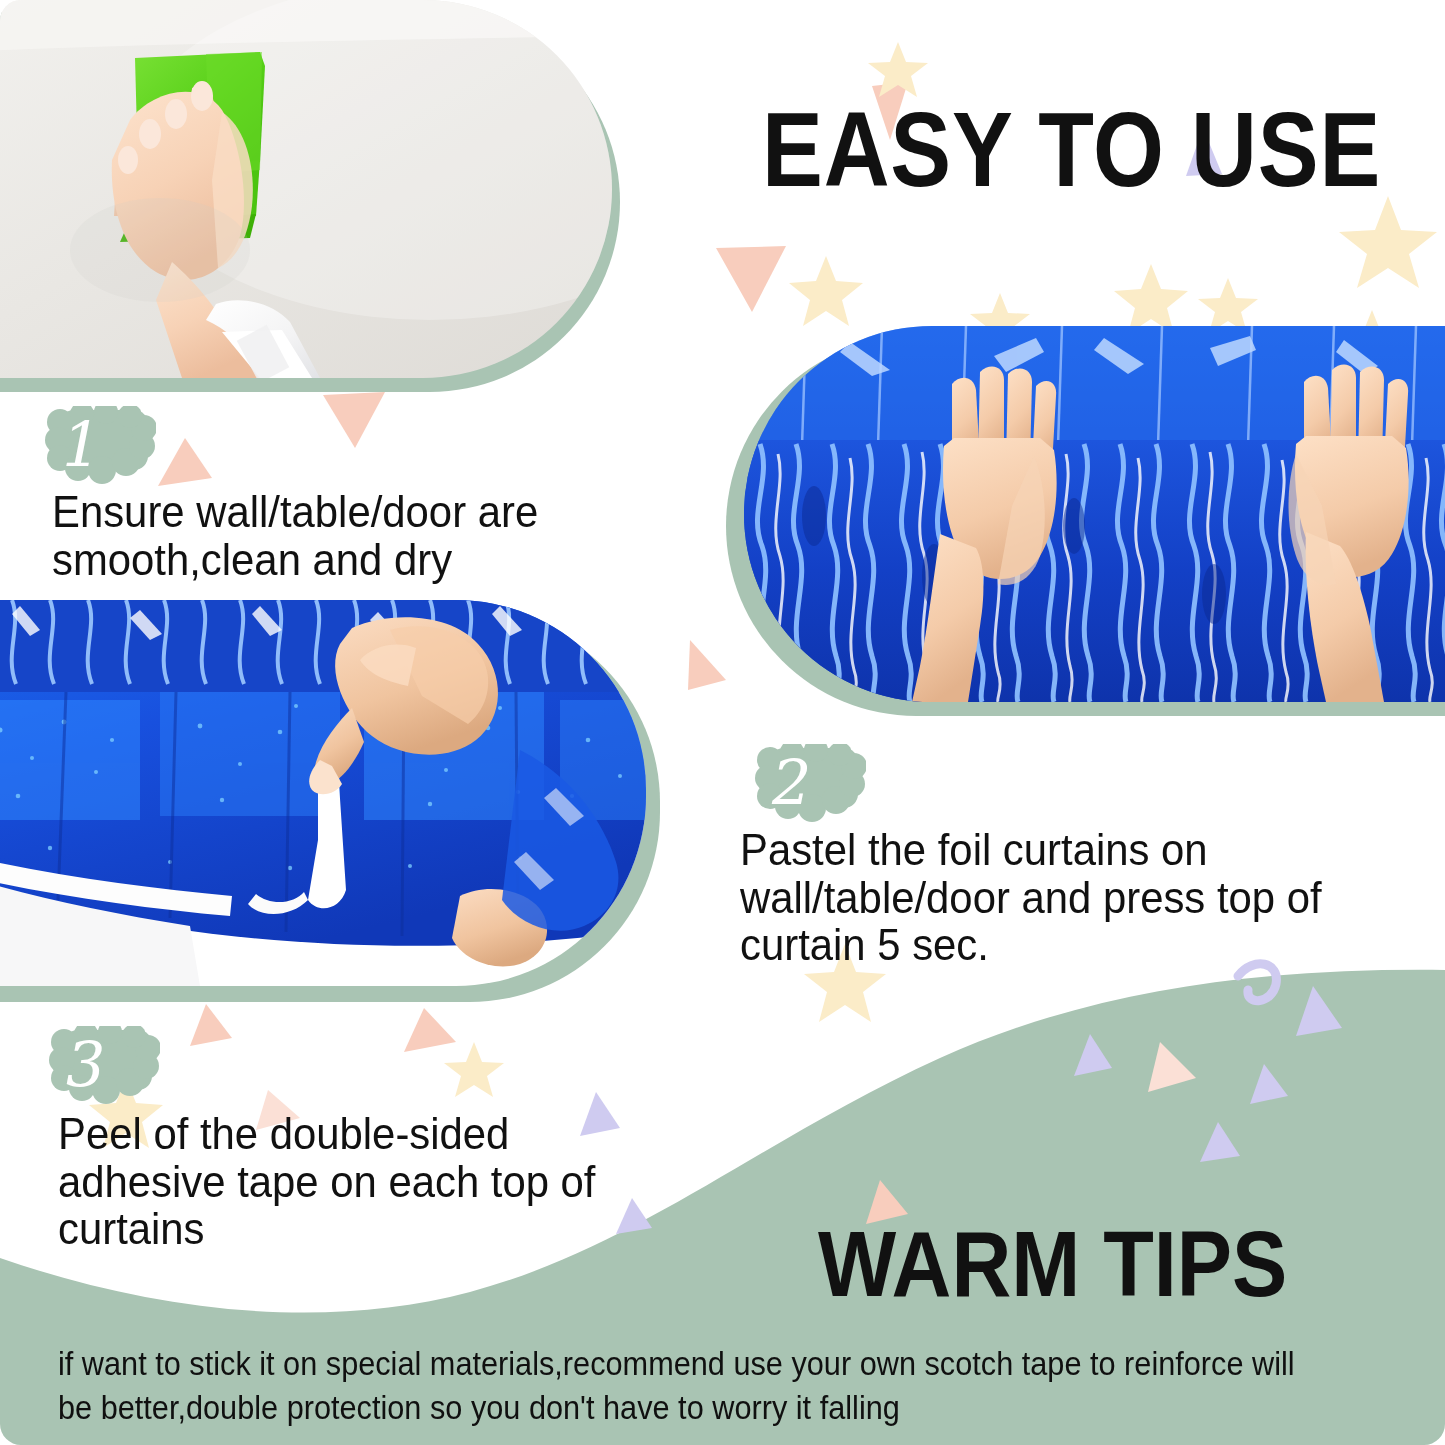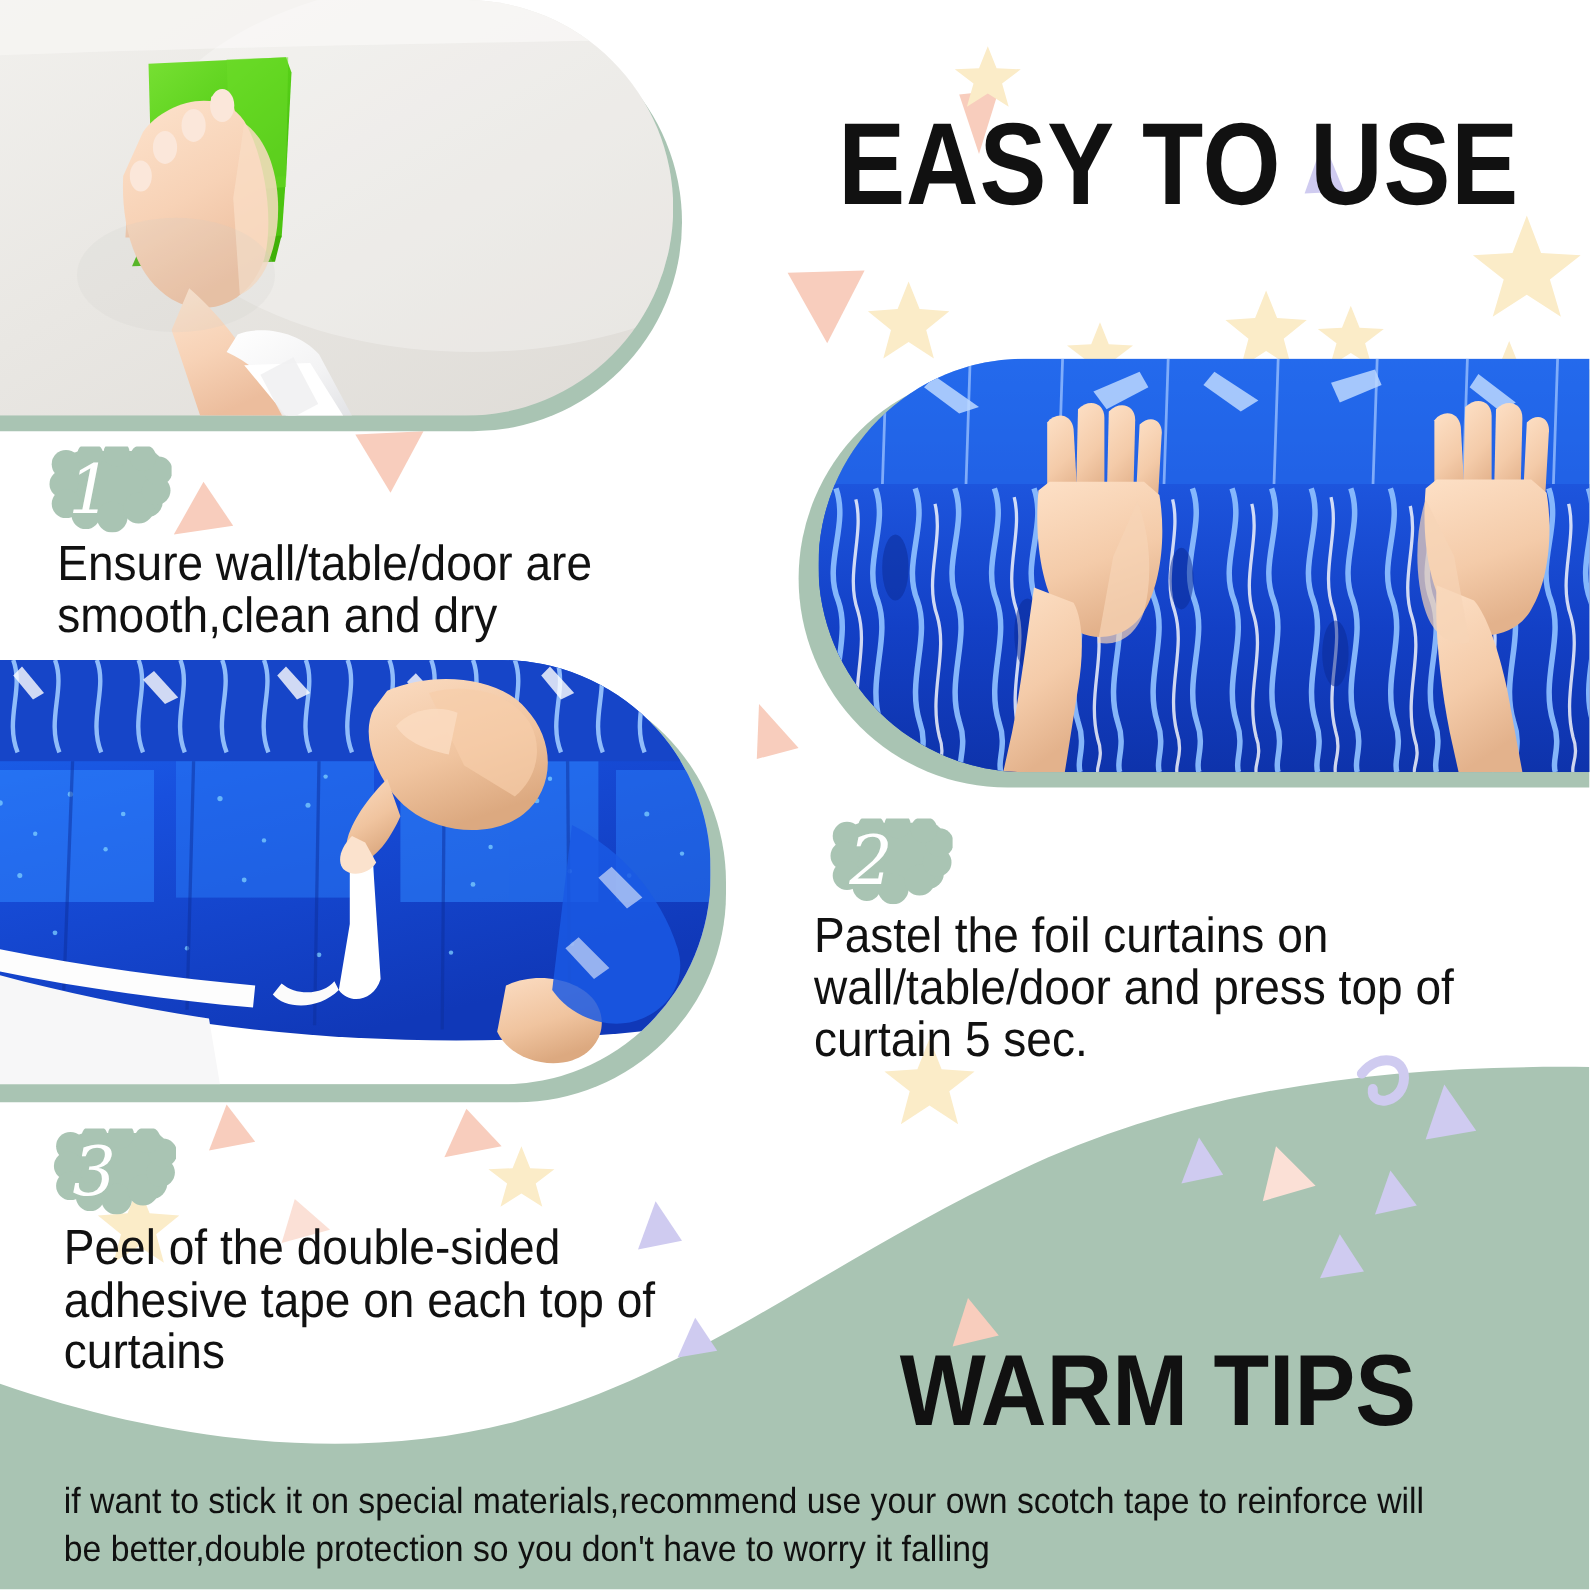--- a/index.html
+++ b/index.html
@@ -3,21 +3,21 @@
 <meta charset="utf-8">
 <style>
   html,body{margin:0;padding:0;}
   body{
     width:1445px;height:1445px;
     background:#ffffff;
     font-family:"Liberation Sans", sans-serif;
     overflow:hidden;
     position:relative;
   }
-  #stage{position:absolute;inset:0;width:1445px;height:1445px;overflow:hidden;background:#fff;}
+  #stage{position:absolute;inset:0;width:1445px;height:1445px;overflow:hidden;background:#fff;border-radius:21px;}
 
   
   .layer{position:absolute;inset:0;}
   .l-confetti{z-index:2;}
   .l-photos{z-index:3;}
   .l-text{z-index:5;}
 
   
   .wave{position:absolute;left:0;top:940px;width:1445px;height:510px;z-index:1;}
 

